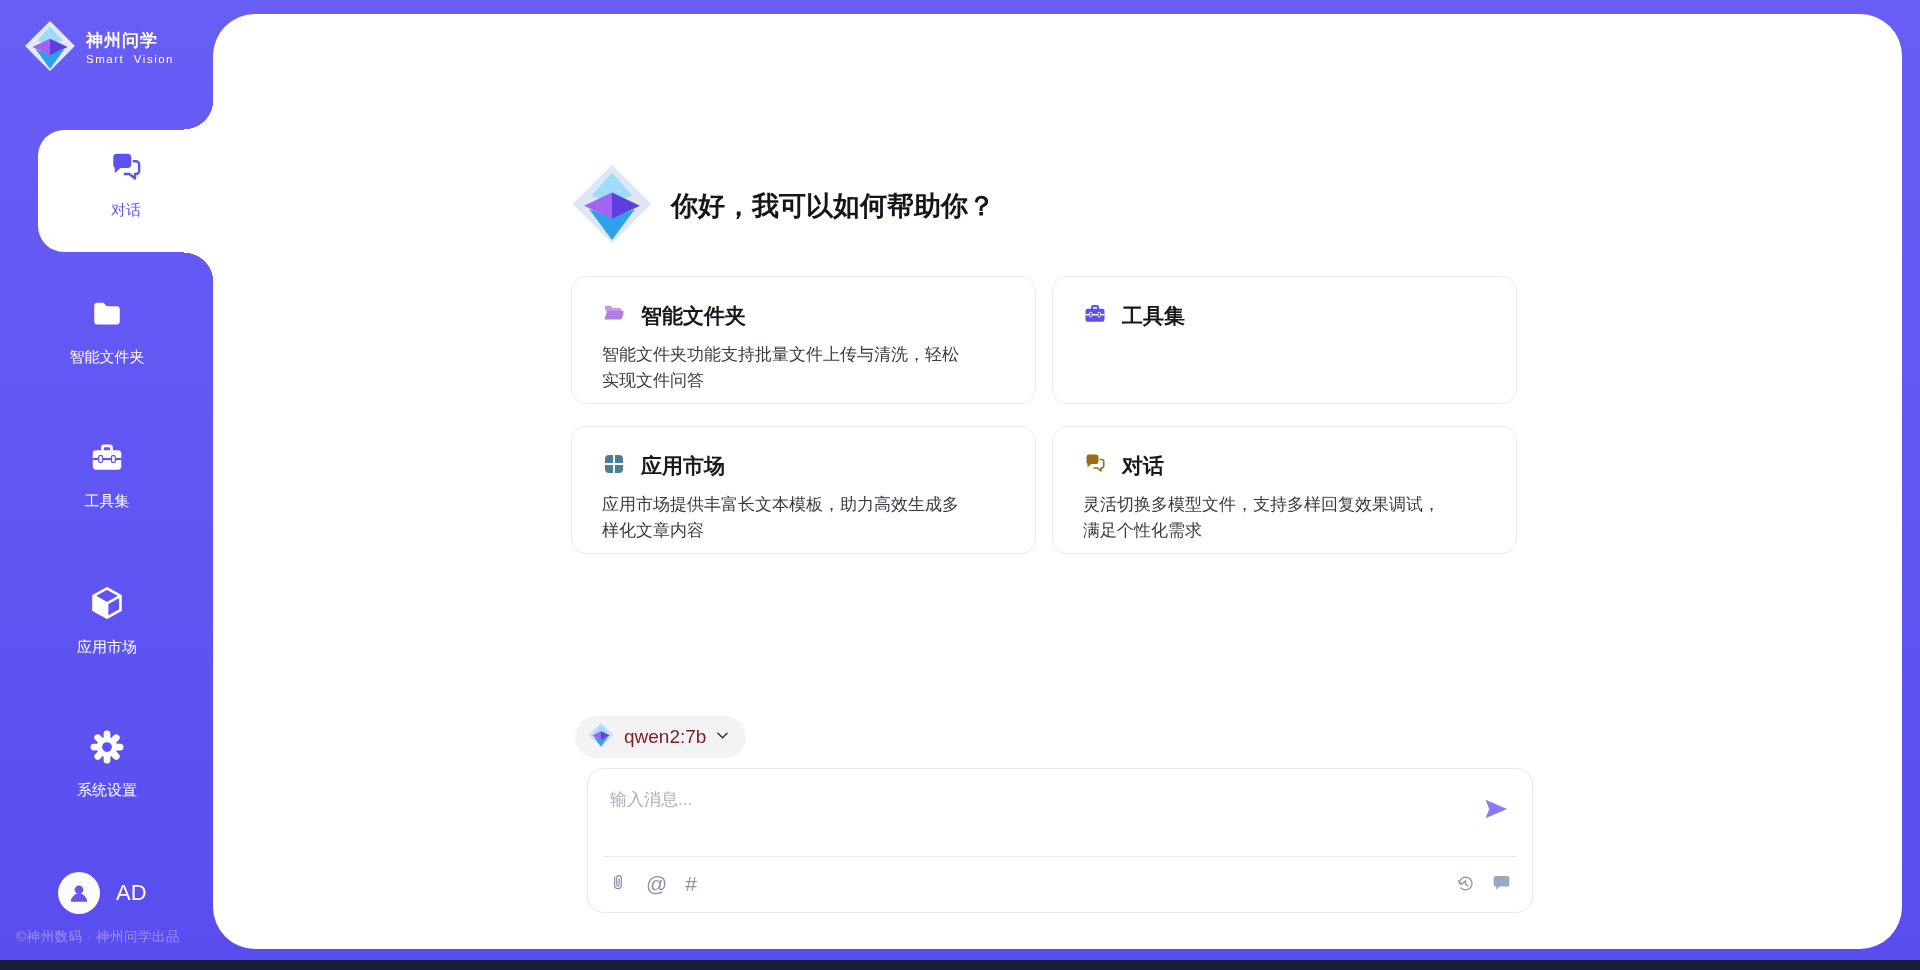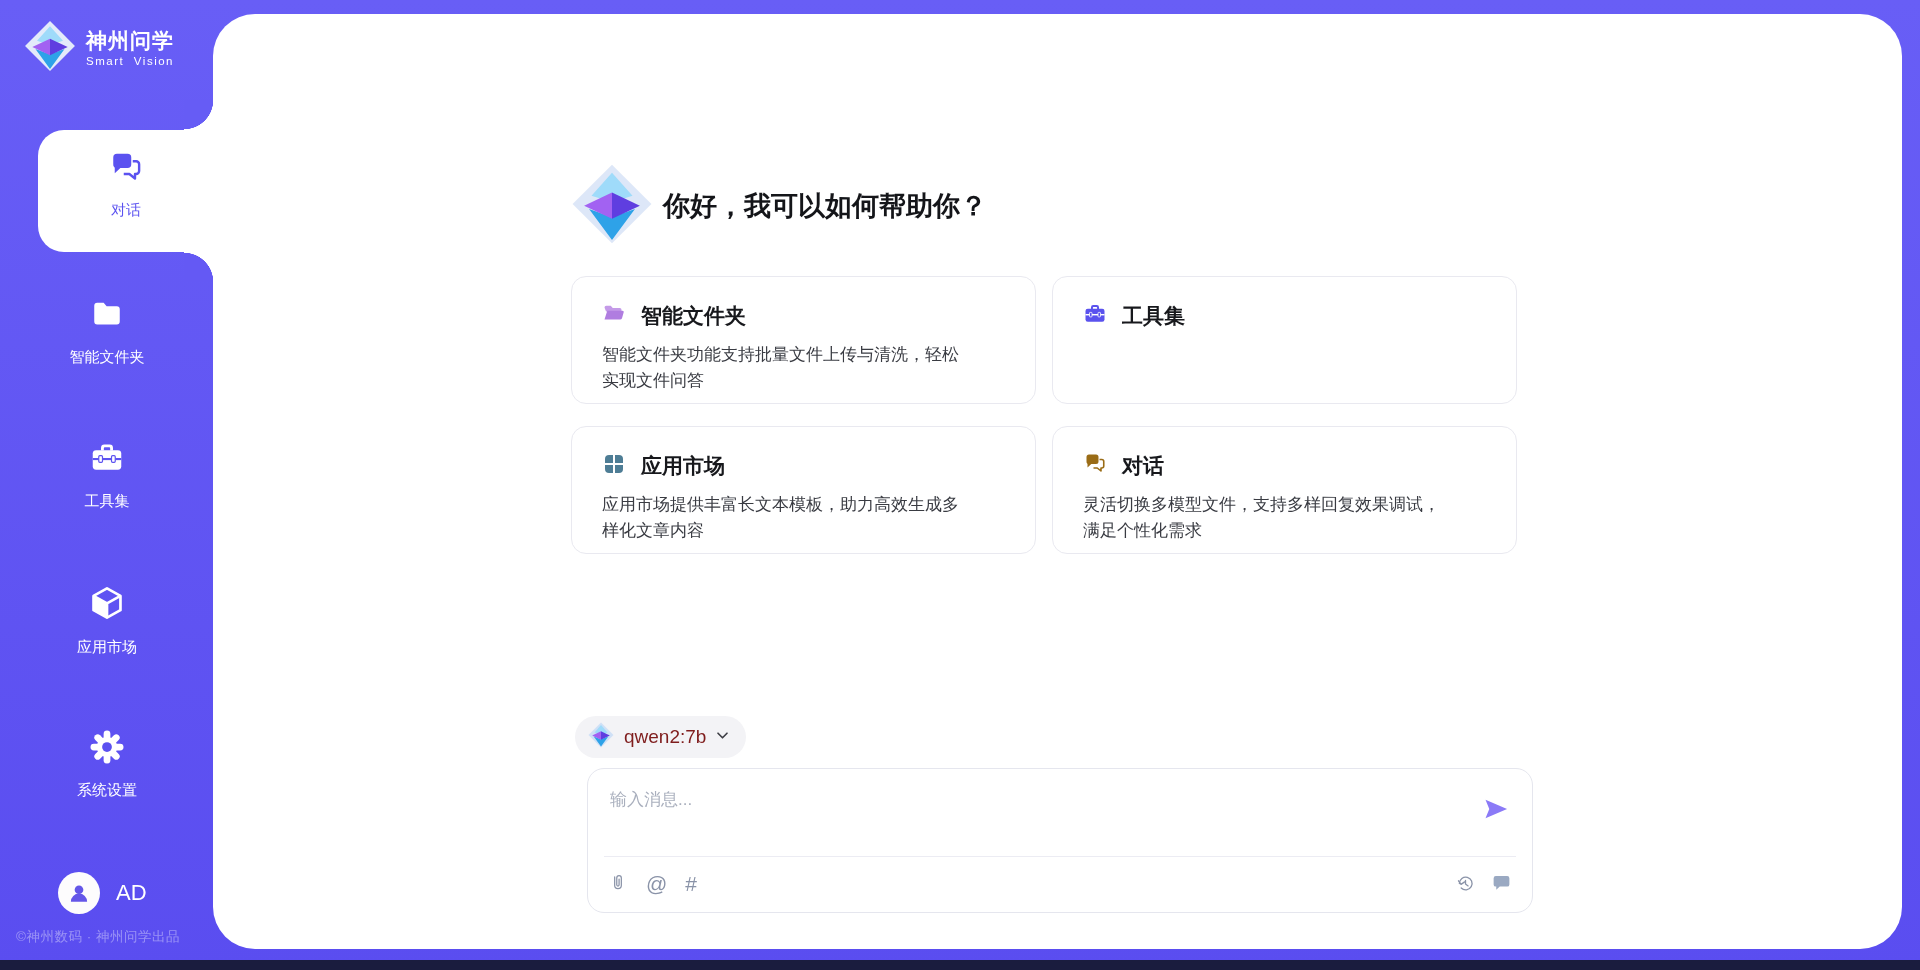--- a/index.html
+++ b/index.html
@@ -13,21 +13,21 @@
     background:#1a1c3e; z-index:5; }
 
   
   .main-panel { position:absolute; left:213px; top:14px; width:1689px; height:935px;
     background:#ffffff; border-radius:42px; z-index:2; }
 
   
   .sidebar { position:absolute; left:0; top:0; width:213px; height:970px; z-index:3; }
   .brand { position:absolute; left:24px; top:20px; display:flex; align-items:center; }
   .brand-text { margin-left:10px; color:#fff; }
-  .brand-name { font-size:21px; font-weight:700; letter-spacing:1px; line-height:1.15; }
+  .brand-name { font-size:17px; font-weight:700; letter-spacing:1px; line-height:1.15; }
   .brand-sub { font-size:11.5px; letter-spacing:1.5px; word-spacing:5px; margin-top:2px; }
 
   .active-tab { position:absolute; left:38px; top:130px; width:176px; height:122px;
     background:#fff; border-radius:26px 0 0 26px;
     display:flex; flex-direction:column; align-items:center; padding-top:20px; z-index:4; }
   .active-tab .nav-label { color:#5b52f0; margin-top:11px; }
   .curve { position:absolute; width:30px; height:30px; left:184px; z-index:4; }
   .curve-top { top:100px;
     background:radial-gradient(circle at 0 0, #665cf5 0 29px, #fff 29.5px); }
   .curve-bottom { top:252px;
@@ -41,21 +41,21 @@
   .user-row { position:absolute; left:58px; top:872px; display:flex; align-items:center; }
   .avatar { width:42px; height:42px; border-radius:50%; background:#fdfcfd;
     display:flex; align-items:center; justify-content:center; }
   .user-name { color:#fff; font-size:22px; margin-left:16px; }
   .copyright { position:absolute; left:16px; top:928px; width:200px;
     color:rgba(255,255,255,0.38); font-size:13.5px; letter-spacing:0.5px; }
 
   
   .center-col { position:absolute; left:358px; top:0; width:946px; height:935px; }
   .greeting { position:absolute; top:149px; left:0; display:flex; align-items:center; }
-  .greeting-title { font-size:27px; font-weight:700; color:#141519; margin-left:10px; }
+  .greeting-title { font-size:27px; font-weight:700; color:#141519; margin-left:18px; }
 
   .cards { position:absolute; top:262px; left:0; width:946px;
     display:grid; grid-template-columns:465px 465px; gap:22px 16px; }
   .card { height:128px; background:#fff; border:1px solid #e9e9f0; border-radius:15px;
     padding:25px 30px; cursor:pointer; }
   .card-head { display:flex; align-items:center; }
   .card-title { font-size:21px; font-weight:700; color:#17181c; margin-left:15px; }
   .card-desc { margin-top:12px; font-size:17px; line-height:1.55; color:#393b42;
     max-width:372px; }
 

